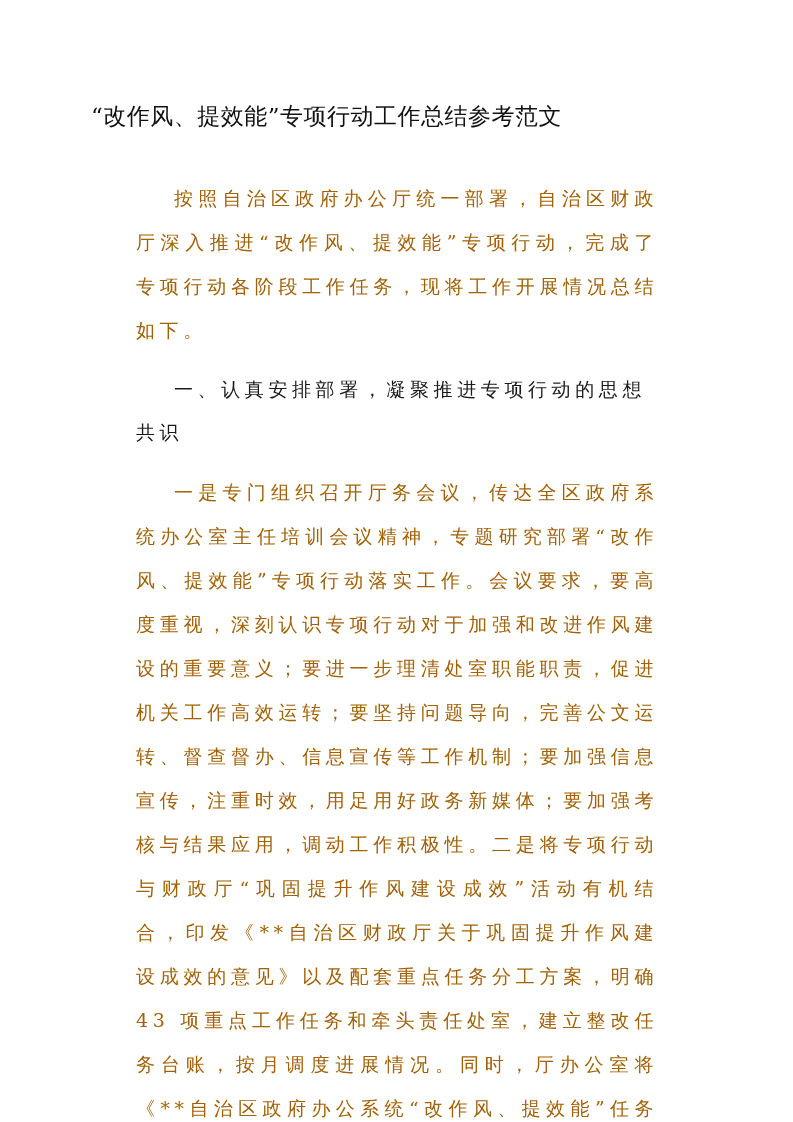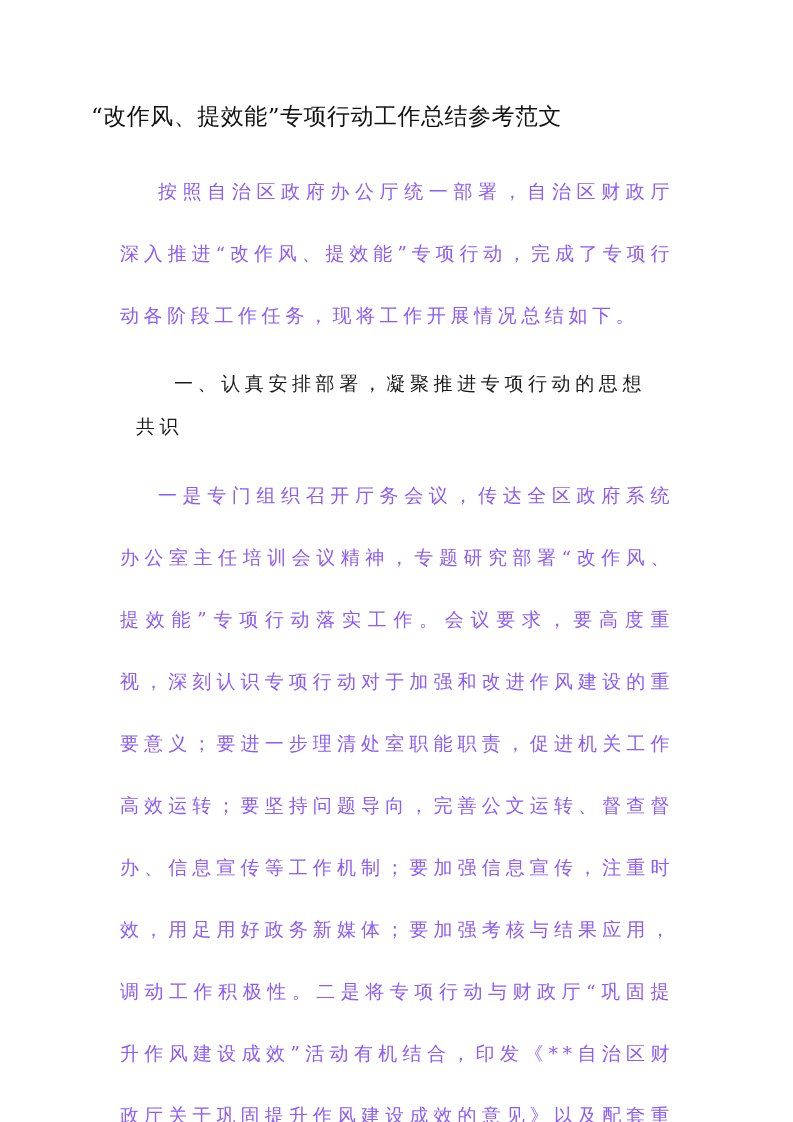--- a/index.html
+++ b/index.html
@@ -36,27 +36,27 @@
       margin: 0;
       font-weight: normal;
     }
     .body {
       position: absolute;
       left: 120px;
       top: 160px;
       width: 554px;
     }
     .para {
-      margin: 0;
+      margin: 16px;
       font-size: 19px;
-      line-height: 62px;
+      line-height: 44px;
       letter-spacing: 4.6px;
       text-indent: 38px;
       text-align: justify;
-      color: #8b5cf6;
+      color: #a16207;
     }
     .heading {
       margin: 16px;
       font-size: 19px;
       line-height: 43px;
       letter-spacing: 4.6px;
       text-indent: 38px;
       color: #1a1a1a;
       font-weight: normal;
     }

